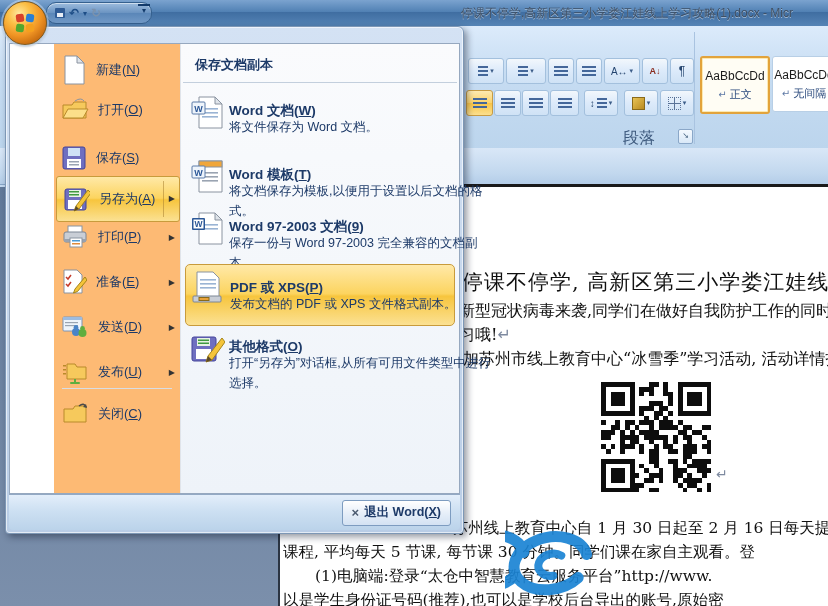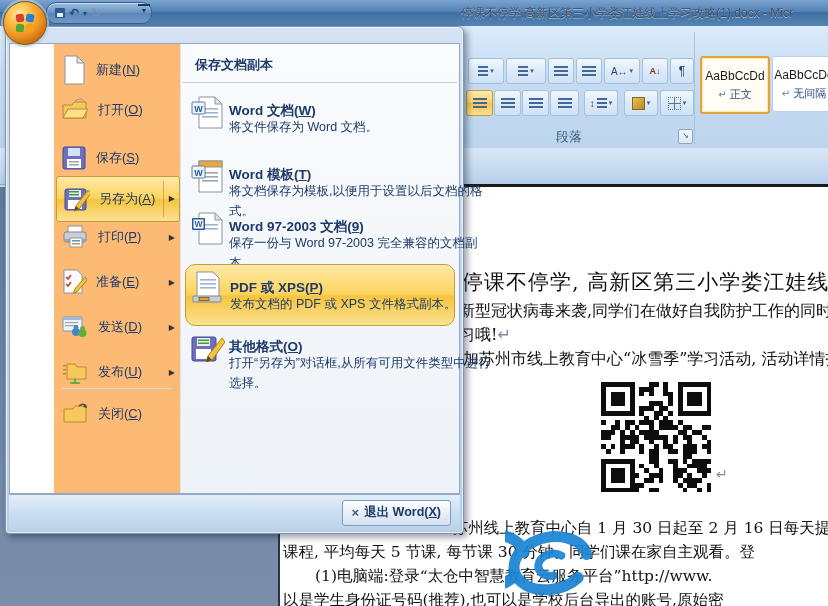--- a/index.html
+++ b/index.html
@@ -29,21 +29,21 @@
     background:linear-gradient(#dcebfb,#c6dcf2 40%,#bcd5ed);}
   .ribbon-band{left:0;top:148px;width:828px;height:36px;
     background:linear-gradient(#d9e7f7,#c2d8ee 70%,#b4cde8);border-bottom:1px solid #87a5c6;}
   .page-topline{left:455px;top:184px;width:373px;height:3px;background:#1a1a1a;}
   .rbtn{position:absolute;height:24px;border:1px solid #a3c0dd;border-radius:3px;
     background:linear-gradient(#f2f7fc,#dceafa 50%,#cfe2f5);display:flex;align-items:center;justify-content:center;gap:2px;}
   .rbtn.active{background:linear-gradient(#fdeab2,#fbd26a 50%,#f8c446 51%,#fbdf8e);border-color:#c79b42;}
   .li{width:14px;height:11px;background:repeating-linear-gradient(180deg,#44679a 0 2px,transparent 2px 4px);}
   .li.short{width:10px;}
   .dd{font-size:7px;color:#3c5d88;}
-  .grouplabel{left:463px;top:128px;width:212px;text-align:center;font-size:13px;color:#3e5a7e;}
+  .grouplabel{left:443px;top:128px;width:212px;text-align:right;font-size:16px;color:#3e5a7e;}
   .launcher{left:678px;top:129px;width:13px;height:13px;border:1px solid #8aa7c8;border-radius:2px;
     background:linear-gradient(#f4f9fe,#d9e8f7);font-size:8px;line-height:12px;text-align:center;color:#44617f;}
   .vsep{position:absolute;top:32px;width:1px;height:112px;background:#a9c3e0;}
   .stylebox{position:absolute;top:56px;height:54px;background:#fff;border:1px solid #b8cfe6;border-radius:3px;
     display:flex;flex-direction:column;align-items:center;justify-content:center;gap:4px;}
   .stylebox.sel{border:2px solid #e2a33c;background:#fffdf4;box-shadow:inset 0 0 0 1px #fde9b0;}
   .stylebox .sample{font-size:12px;color:#1a1a1a;}
   .stylebox .sname{font-size:11px;color:#2b4a7d;}
   .stylebox .mk{color:#5f7aa6;font-size:10px;}
   
@@ -73,21 +73,21 @@
     background:linear-gradient(#ffe9a8,#fcd45f 48%,#f7c53d 52%,#fbe193);}
   .mrow.hl .arr{right:4px;border-left:1px solid rgba(170,130,50,.55);padding-left:5px;height:36px;line-height:36px;}
   .msep{position:absolute;left:8px;width:110px;height:1px;background:#d8dde4;}
   .rightpane{position:relative;flex:1;background:linear-gradient(180deg,#fafbfd,#eef3f9);}
   .sub-head{position:absolute;left:14px;top:12px;font-size:13px;font-weight:bold;color:#1d3a68;}
   .sub-sep{position:absolute;left:2px;right:2px;top:38px;height:1px;background:#c3cfdd;}
   .sitem{position:absolute;left:4px;right:4px;cursor:pointer;}
   .sitem .ttl{position:absolute;left:44px;top:0;font-size:13.5px;font-weight:bold;color:#1d3a68;white-space:nowrap;margin-top:6px;}
   .sitem .dsc{position:absolute;left:44px;top:21px;width:262px;font-size:12.5px;color:#1d3a68;line-height:20px;}
   .sitem .ic{position:absolute;left:6px;top:0;}
-  .sitem.hl{border:1px solid #c89b3c;border-radius:10px;
+  .sitem.hl{border:1px solid #c89b3c;border-radius:5px;
     background:linear-gradient(#ffe9a8,#fcd45f 48%,#f7c53d 52%,#fbe193);padding-left:44px;}
   .sitem.hl .ic{left:5px;top:6px;} .sitem.hl .ttl{top:8px;} .sitem.hl .dsc{top:29px;}
   .menu-footer{position:absolute;left:3px;right:3px;bottom:3px;height:35px;border-radius:0 0 4px 4px;
     background:linear-gradient(#e3eefa,#cde0f2 45%,#bbd3ea);border-top:1px solid #93a9c4;
     display:flex;justify-content:flex-end;align-items:center;gap:9px;padding-right:9px;}
   .fbtn{height:24px;padding:0 9px;border:1px solid #7d9cc0;border-radius:3px;cursor:pointer;
     background:linear-gradient(#ffffff,#e7eff9 50%,#d3e2f3);display:flex;align-items:center;gap:5px;
     font-size:12.5px;font-weight:bold;color:#1d3a68;}
   .fbtn .x{color:#4a5a70;font-weight:bold;font-size:13px;}
   u{text-decoration:underline;}

